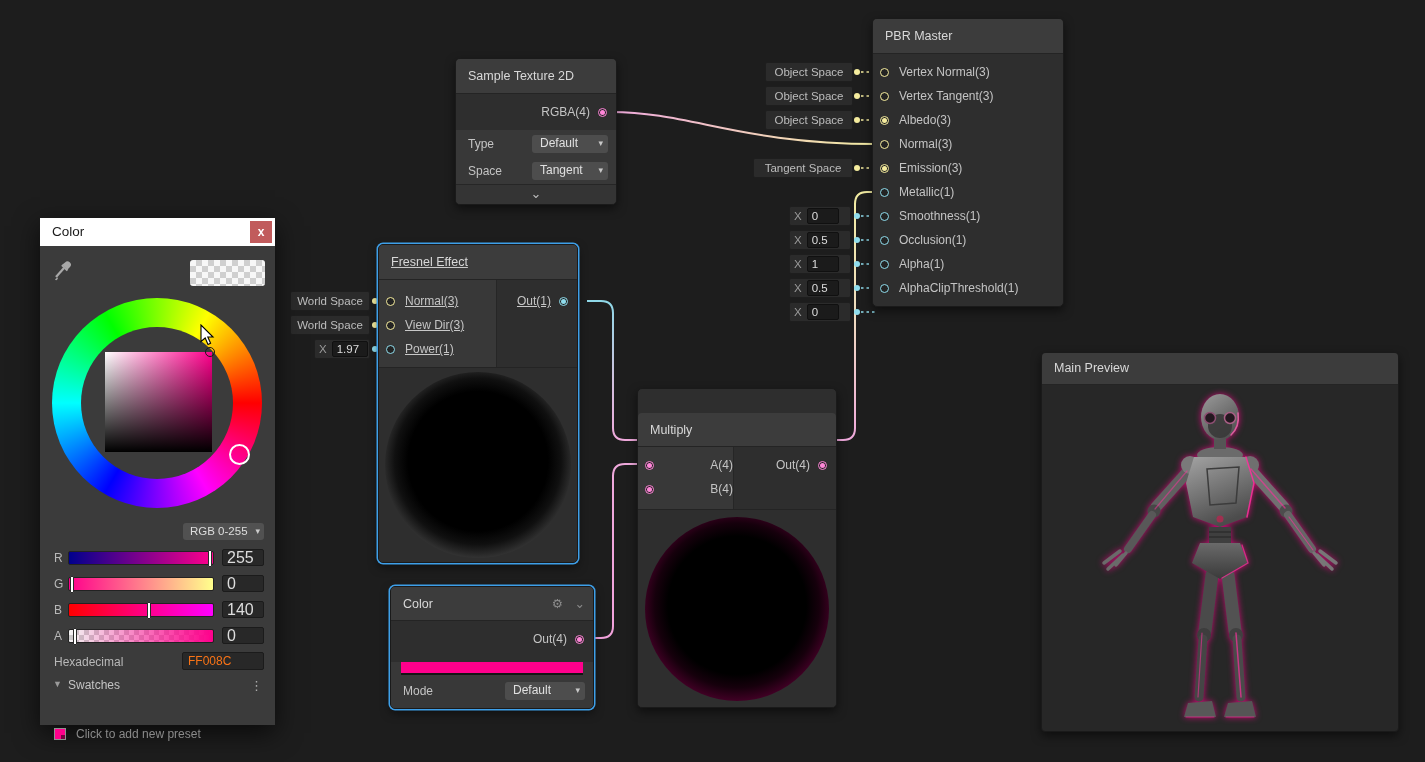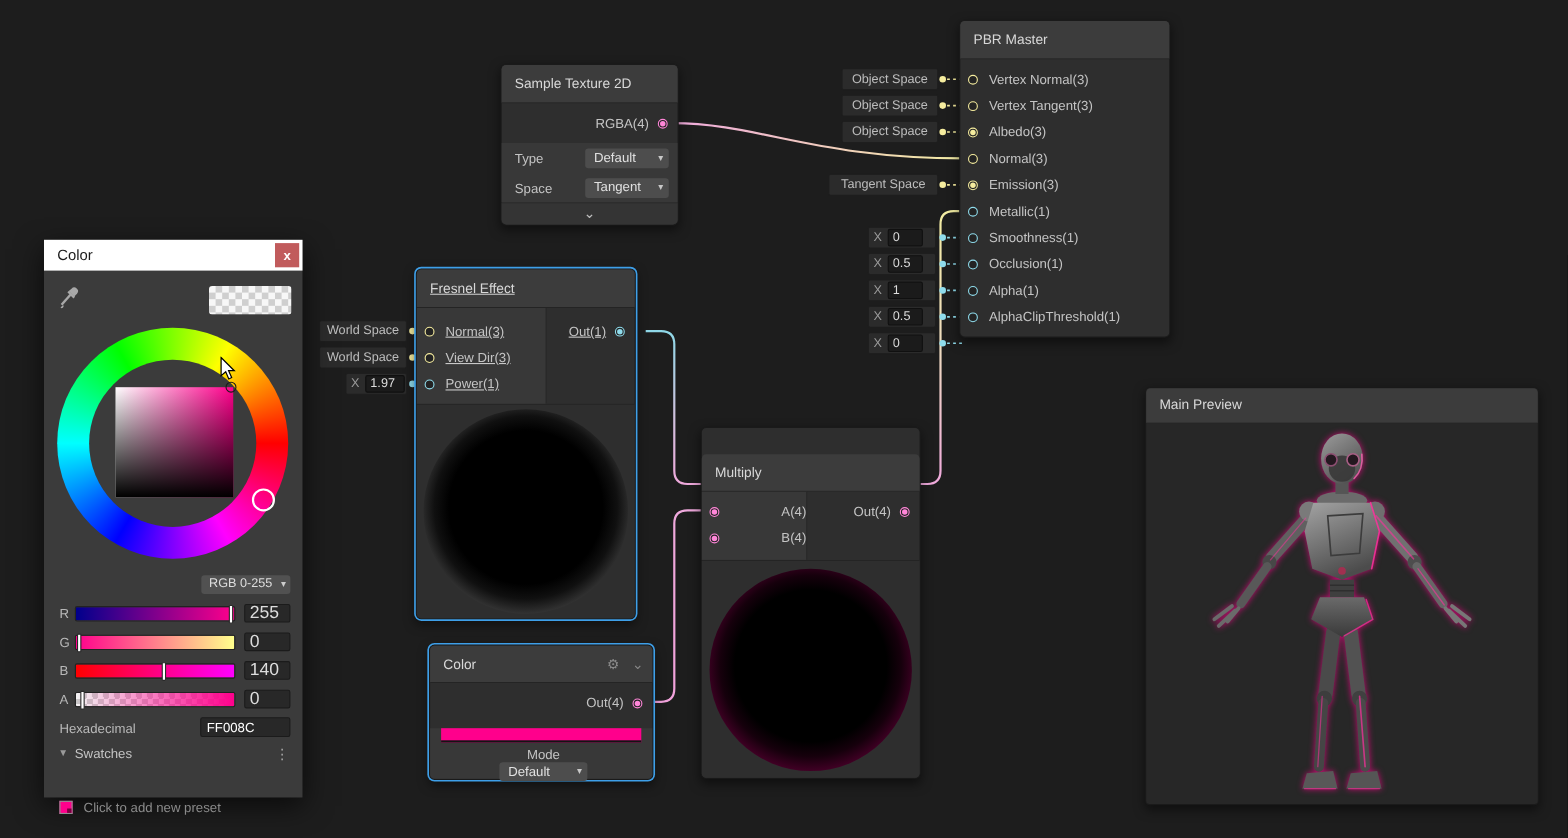--- a/index.html
+++ b/index.html
@@ -136,21 +136,21 @@
   .track-g { background: linear-gradient(to right, #FF008C, #FFFF8C); }
   .track-b { background: linear-gradient(to right, #FF0000, #FF00FF); }
   .track-a { background: linear-gradient(to right, rgba(255,0,140,0), #FF008C), repeating-conic-gradient(#C9C9C9 0% 25%, #F3F3F3 0% 50%); background-size: auto, 10px 10px; }
   .cdd {
     position: absolute; left: 143px; top: 305px; width: 81px; height: 17px;
     background: #515151; border-radius: 3px; color: #DDD; font-size: 11.5px;
     line-height: 16px; padding: 0 14px 0 7px; white-space: nowrap;
   }
   .cdd::after { content: "▾"; position: absolute; right: 4px; top: 0; font-size: 9px; color: #CCC; }
   .hexlabel { position: absolute; left: 14px; top: 437px; color: #B8B8B8; }
-  .hexbox { position: absolute; left: 142px; top: 434px; width: 82px; height: 18px; background: #282828; border: 1px solid #1B1B1B; color: #ffffff; font-size: 12px; padding: 0 5px; border-radius: 2px; font-family: "Liberation Sans", "DejaVu Sans", sans-serif; }
+  .hexbox { position: absolute; left: 142px; top: 434px; width: 82px; height: 18px; background: #282828; border: 1px solid #1B1B1B; color: #f97316; font-size: 12px; padding: 0 5px; border-radius: 2px; font-family: "Liberation Sans", "DejaVu Sans", sans-serif; }
   .swrow { position: absolute; left: 0; top: 460px; width: 100%; height: 18px; color: #C4C4C4; }
   .swtri { position: absolute; left: 13px; top: 1px; font-size: 9px; color: #9A9A9A; }
   .swlabel { position: absolute; left: 28px; top: 0; }
   .swkebab { position: absolute; right: 12px; top: 0; color: #AAA; font-size: 13px; }
   .presetrow { position: absolute; left: 0; top: 509px; width: 100%; height: 16px; }
   .preseticon { position: absolute; left: 14px; top: 1px; width: 12px; height: 12px; background: #FF008C; border: 1px solid #909090; }
   .preseticon::after { content:""; position:absolute; right:0; bottom:0; width:4px; height:4px; background:#7A0040; }
   .presettext { position: absolute; left: 36px; top: 0; color: #8A8A8A; }
   .eyedrop { position:absolute; left:12px; top:40px; }
   .cursor { position:absolute; left:160px; top:106px; z-index:9; }
@@ -282,21 +282,21 @@
         <span data-interactable="true">⚙</span>
         <span data-interactable="true">⌄</span>
       </span>
     </div>
     <div class="orow bigout" data-interactable="false">
       <span data-interactable="false">Out(4)</span>
       <span class="port v4 connected" data-interactable="true"></span>
     </div>
     <div class="ncontrols" style="border-radius:0 0 4px 4px; padding-bottom:5px;">
       <div class="colorbar" data-interactable="true"></div>
-      <div class="crow" style="height:24px;flex-direction:column;">
+      <div class="crow" style="height:24px;">
         <span class="clabel" data-interactable="false">Mode</span>
         <div class="dd" style="width:80px" data-interactable="true">Default</div>
       </div>
     </div>
   </div>
 
   <div class="node" style="left:637px; top:388px; width:200px;" data-interactable="true">
     <div class="nheader" style="height:34px;margin-top:24px;" data-interactable="true">Multiply</div>
     <div class="pcols">
       <div class="incol" style="width:96px; padding:6px 0 8px;text-align:right;">

